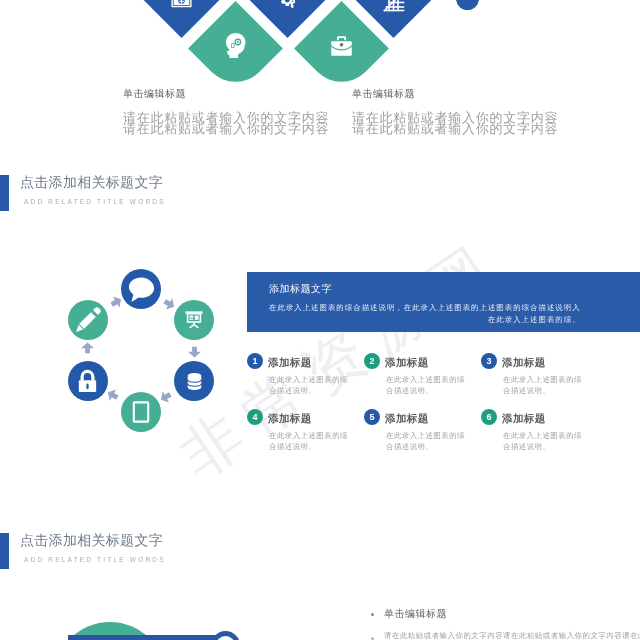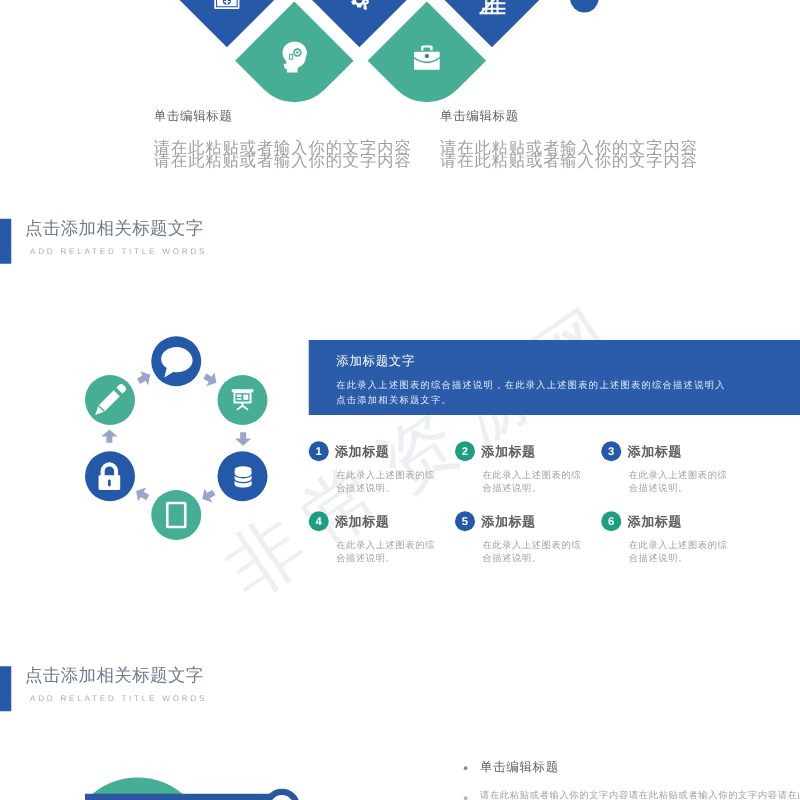--- a/index.html
+++ b/index.html
@@ -42,21 +42,21 @@
   
   .cyc{position:absolute;left:79px;top:288px;width:124px;height:125px;}
   .node{position:absolute;width:40px;height:40px;border-radius:50%;display:flex;align-items:center;justify-content:center;}
   .node.blue{background:#2359A8;}
   .node.green{background:#45AE94;}
   .arw{position:absolute;width:13px;height:12px;}
 
   
   .callout{position:absolute;left:247px;top:272px;width:400px;height:60px;background:#2B5CA9;}
   .callout .ct{position:absolute;left:22px;top:10px;font-size:10px;color:#ffffff;font-weight:400;letter-spacing:.5px;}
-  .callout .cl{position:absolute;left:22px;top:30px;font-size:7.4px;color:#e5ecf9;line-height:11.5px;letter-spacing:1.03px;}
+  .callout .cl{position:absolute;left:22px;top:30px;font-size:7.4px;color:#e5ecf9;line-height:11.5px;letter-spacing:1.03px;text-align:right;}
 
   
   .it{position:absolute;width:120px;}
   .it .badge{position:absolute;left:0;top:6px;width:16px;height:16px;border-radius:50%;
              color:#fff;font-size:9px;font-weight:700;display:flex;align-items:center;justify-content:center;line-height:1;}
   .it .badge.blue{background:#2359A8;}
   .it .badge.green{background:#1E9E81;}
   .it .ti{position:absolute;left:21px;top:9px;font-size:10.5px;color:#5f5f5f;font-weight:700;letter-spacing:.4px;line-height:13px;text-align:center;}
   .it .ds{position:absolute;left:22px;top:27px;font-size:7.4px;color:#a0a0a0;line-height:11px;letter-spacing:.5px;}
 
@@ -240,21 +240,21 @@
     <div class="arw" style="left:28.9px;top:9.4px;transform:rotate(-120.0deg);">
       <svg width="13" height="12" viewBox="0 0 26 24" fill="#9aa5cb">
           <path d="M8.2 1.5h9.6v10.2H26L13 23 0 11.7h8.2z"></path>
         </svg></div>
   </div>
 
   <div class="callout">
     <div class="ct">添加标题文字</div>
     <div class="cl">
       <div>在此录入上述图表的综合描述说明，在此录入上述图表的上述图表的综合描述说明入</div>
-      <div>点击添加相关标题文字。</div>
+      <div>在此录入上述图表的综。</div>
     </div>
   </div>
 
   <div class="it" style="left:247px;top:347px;">
     <div class="badge blue">1</div>
     <div class="ti">添加标题</div>
     <div class="ds">
       <div>在此录入上述图表的综</div>
       <div>合描述说明。</div>
     </div>

